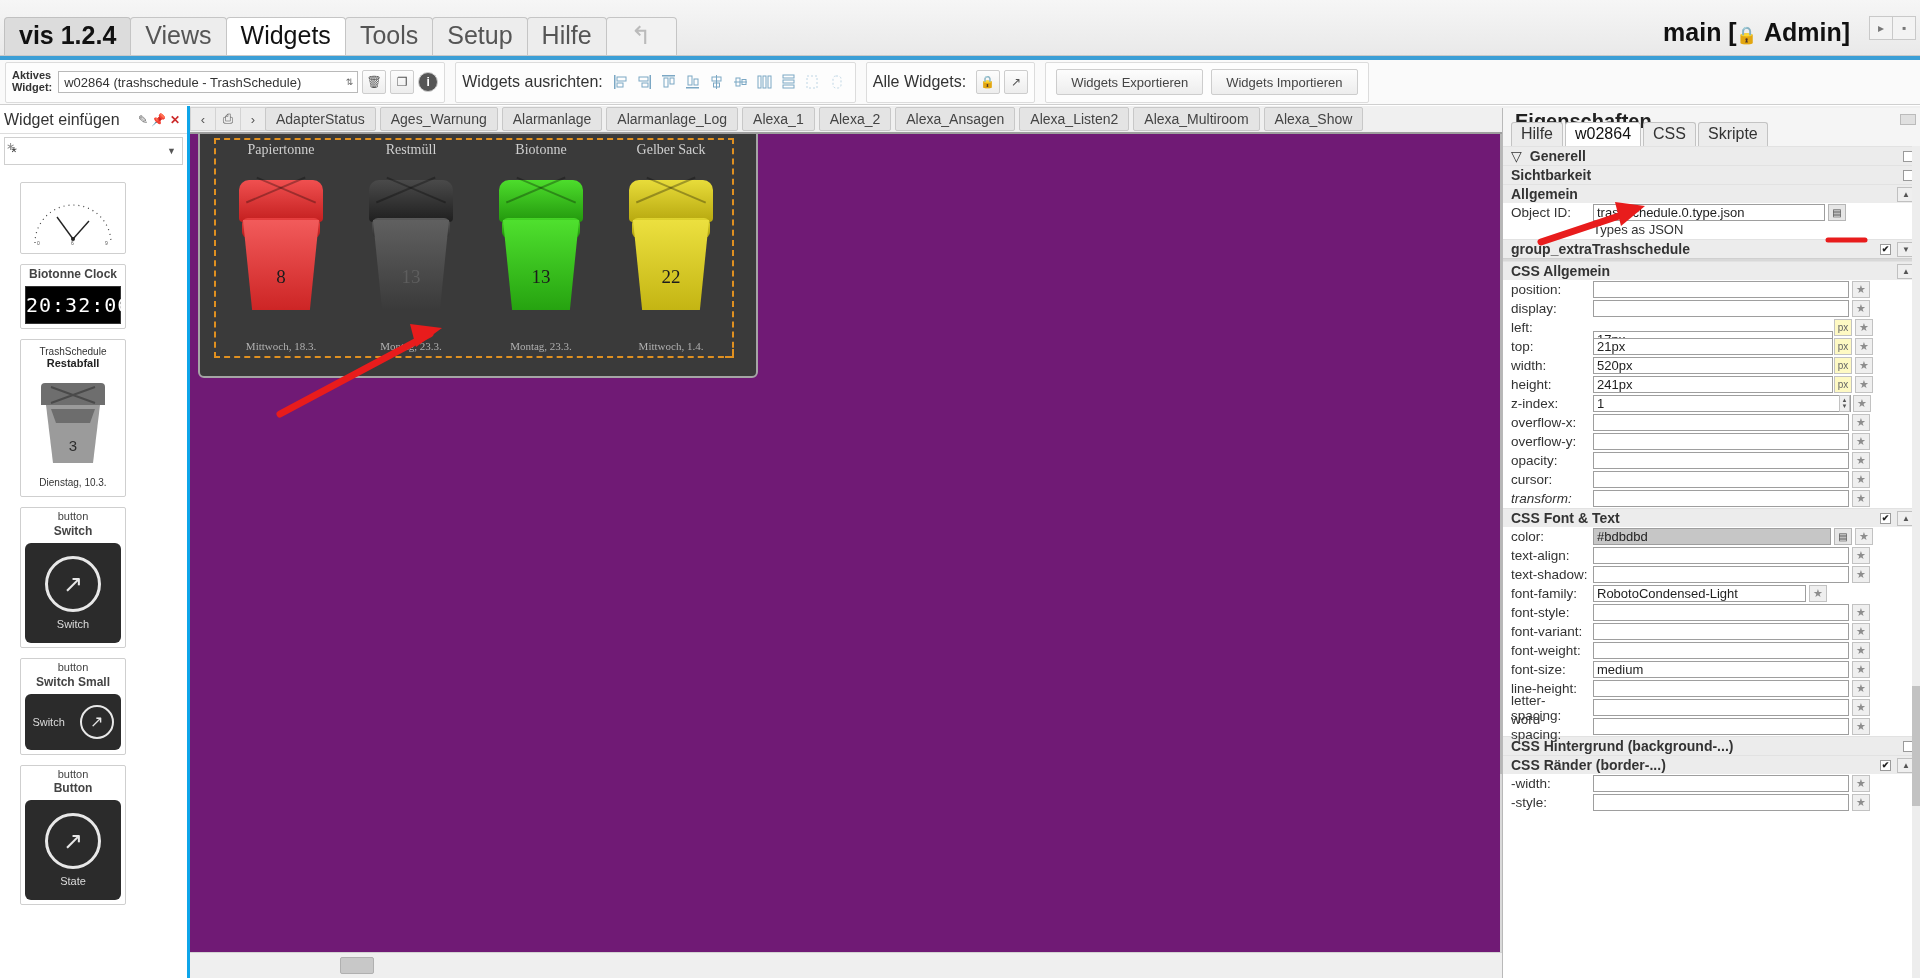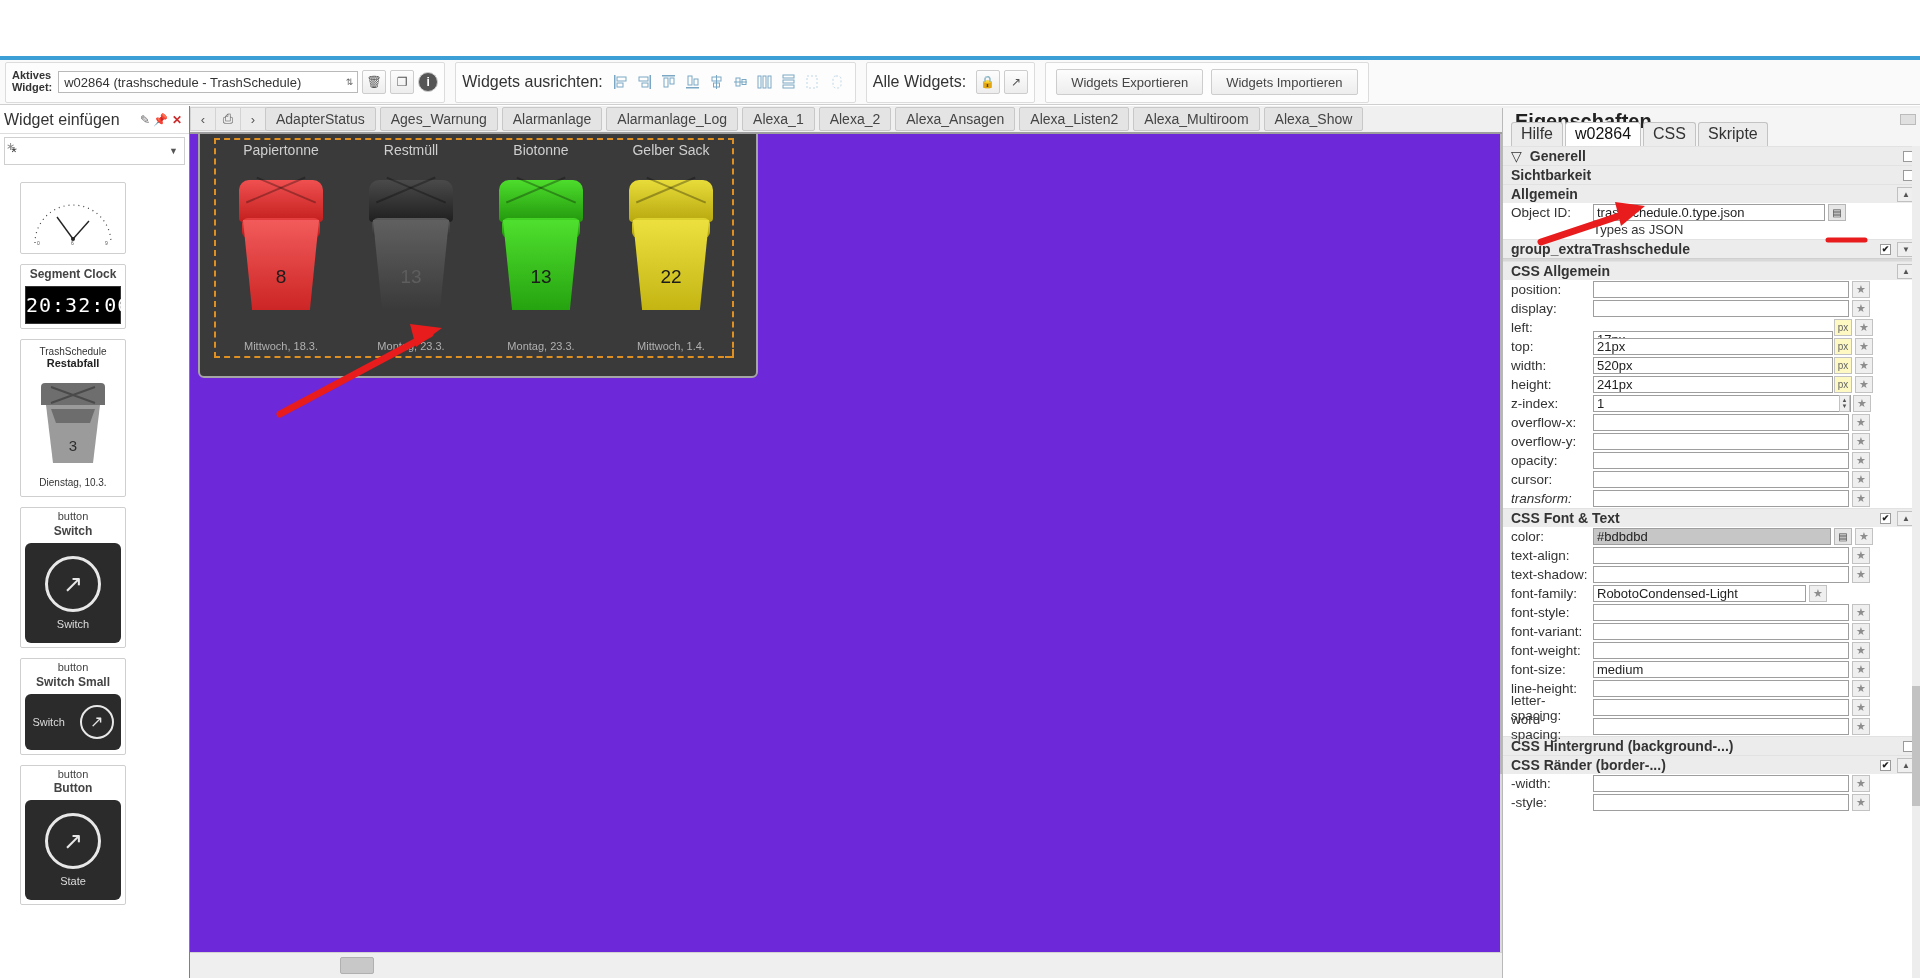--- a/index.html
+++ b/index.html
@@ -110,21 +110,21 @@
   .vtab {
     height:24px; padding:0 10px; display:flex; align-items:center;
     background:#e4e4e4; border:1px solid #c8c8c8; border-radius:2px;
     font-size:14px; color:#444; margin-right:4px; white-space:nowrap; cursor:pointer;
   }
   .vtab:first-of-type { margin-left:8px; }
 
   
   .leftpanel {
     position:absolute; top:106px; left:0; width:190px; bottom:0;
-    background:#fff; border-right:1px solid #0ea5e9; z-index:5;
+    background:#fff; border-right:3px solid #0ea5e9; z-index:5;
   }
   .lp-header {
     height:28px; display:flex; align-items:center; padding:0 4px;
     border-bottom:1px solid #ddd; background:#fff;
   }
   .lp-title { font-size:16px; color:#333; flex:1; }
   .lp-hicon { width:16px; height:16px; color:#666; font-size:12px;
               display:flex; align-items:center; justify-content:center; cursor:pointer;}
   .lp-hicon.red { color:#cc2b2b; font-weight:bold; }
   .lp-filter {
@@ -164,21 +164,21 @@
   .bigcircle {
     width:56px; height:56px; border-radius:50%; border:3px solid #e8e8e8;
     display:flex; align-items:center; justify-content:center; font-size:24px; color:#e8e8e8;
   }
   .bigcircle.small { width:34px; height:34px; border-width:2px; font-size:16px; }
   .btncard .lbl { font-size:11px; margin-top:6px; color:#dcdcdc; }
 
   
   .canvaswrap {
     position:absolute; top:134px; left:190px; right:418px; bottom:26px;
-    background:#6d28d9; overflow:hidden;
+    background:#701a75; overflow:hidden;font-family:Liberation Serif, serif;
   }
   .widget-frame {
     position:absolute; left:8px; top:-18px;
     width:560px; height:262px;
     border:2px solid #a5a5a5; border-radius:6px;
     background:#3a3a3a;
   }
   .widget-inner {
     position:absolute; left:14px; top:20px; width:520px; height:220px;
     border:2px dashed #e09020;
@@ -306,20 +306,38 @@
   .rp-scroll-thumb { position:absolute; top:540px; left:0; width:8px; height:120px; background:#c2c2c2;}
 
   
   .annot { position:absolute; pointer-events:none; }
 </style>
 </head>
 <body>
 
 <div id="app">
 
+  <div class="menubar">
+    <div class="menu-tabs">
+      <div class="menu-tab brand">vis 1.2.4</div>
+      <div class="menu-tab">Views</div>
+      <div class="menu-tab active">Widgets</div>
+      <div class="menu-tab">Tools</div>
+      <div class="menu-tab">Setup</div>
+      <div class="menu-tab">Hilfe</div>
+      <div class="menu-tab ghost">↰</div>
+    </div>
+    <div class="appuser">
+      <span>main [</span><span class="lock">🔒</span><span> Admin]</span>
+    </div>
+    <div class="nav-right">
+      <div class="nbtn">▸</div>
+      <div class="nbtn">▪</div>
+    </div>
+  </div>
   <div class="bluebar"></div>
 
   <div class="toolbar">
 
     <div class="tb-group">
       <div class="tb-label two">
         <div>Aktives</div>
         <div>Widget:</div>
       </div>
       <div class="sel-widget">
@@ -526,21 +544,21 @@
             <circle cx="46" cy="52" r="2" fill="#222"></circle>
             <text x="10" y="58" font-size="5" fill="#555">0</text>
             <text x="44" y="58" font-size="5" fill="#555">6</text>
             <text x="78" y="58" font-size="5" fill="#555">9</text>
           </svg>
         </div>
       </div>
 
       <div class="pcard">
         <div class="pcard-cap">
-          <div class="sub">Segment Clock</div>
+          <div class="sub">Biotonne Clock</div>
         </div>
         <div class="pcard-body">
           <div class="segclock">20:32:06</div>
         </div>
       </div>
 
       <div class="pcard">
         <div class="pcard-body">
           <div class="tsmini">
             <div class="ttl">TrashSchedule</div>

